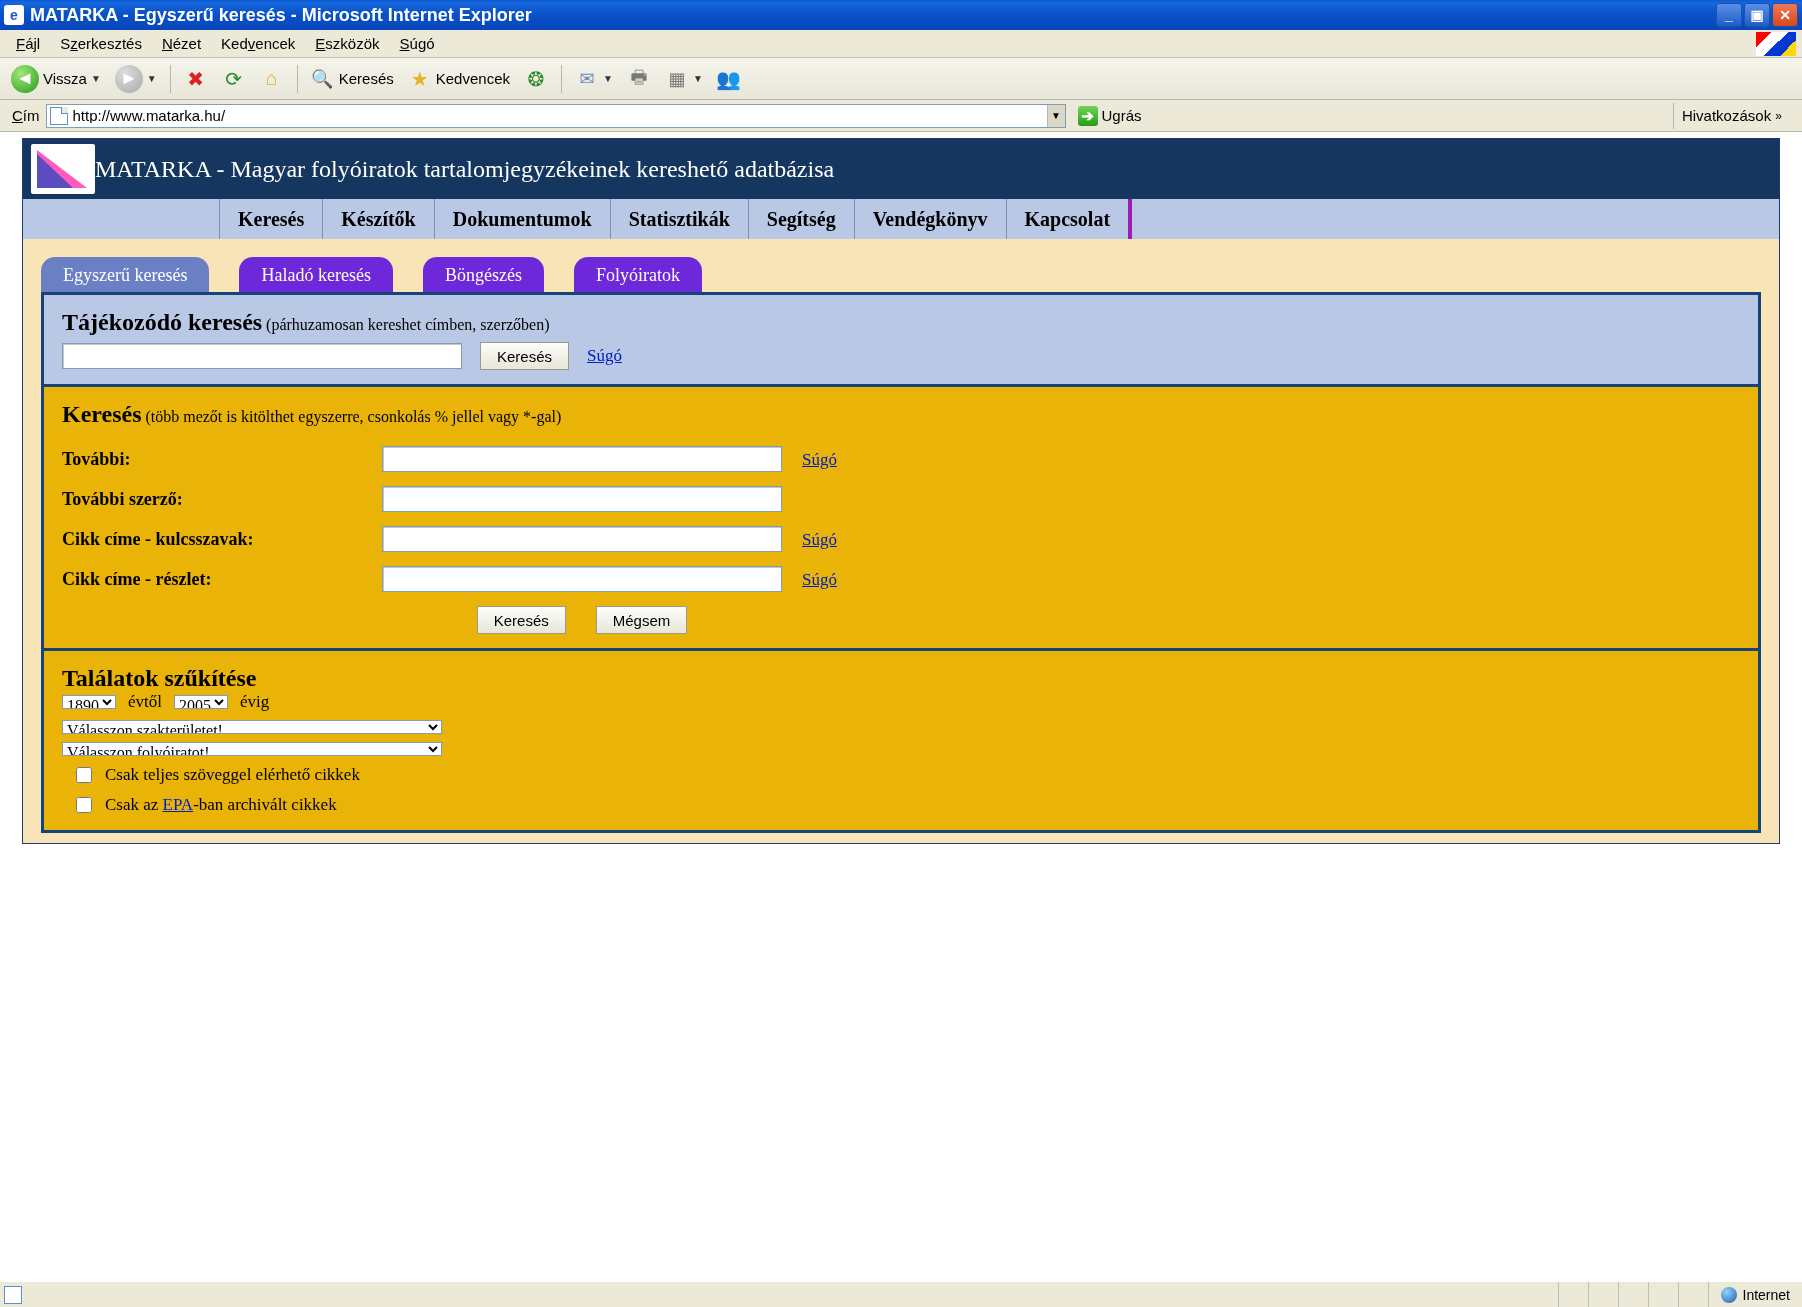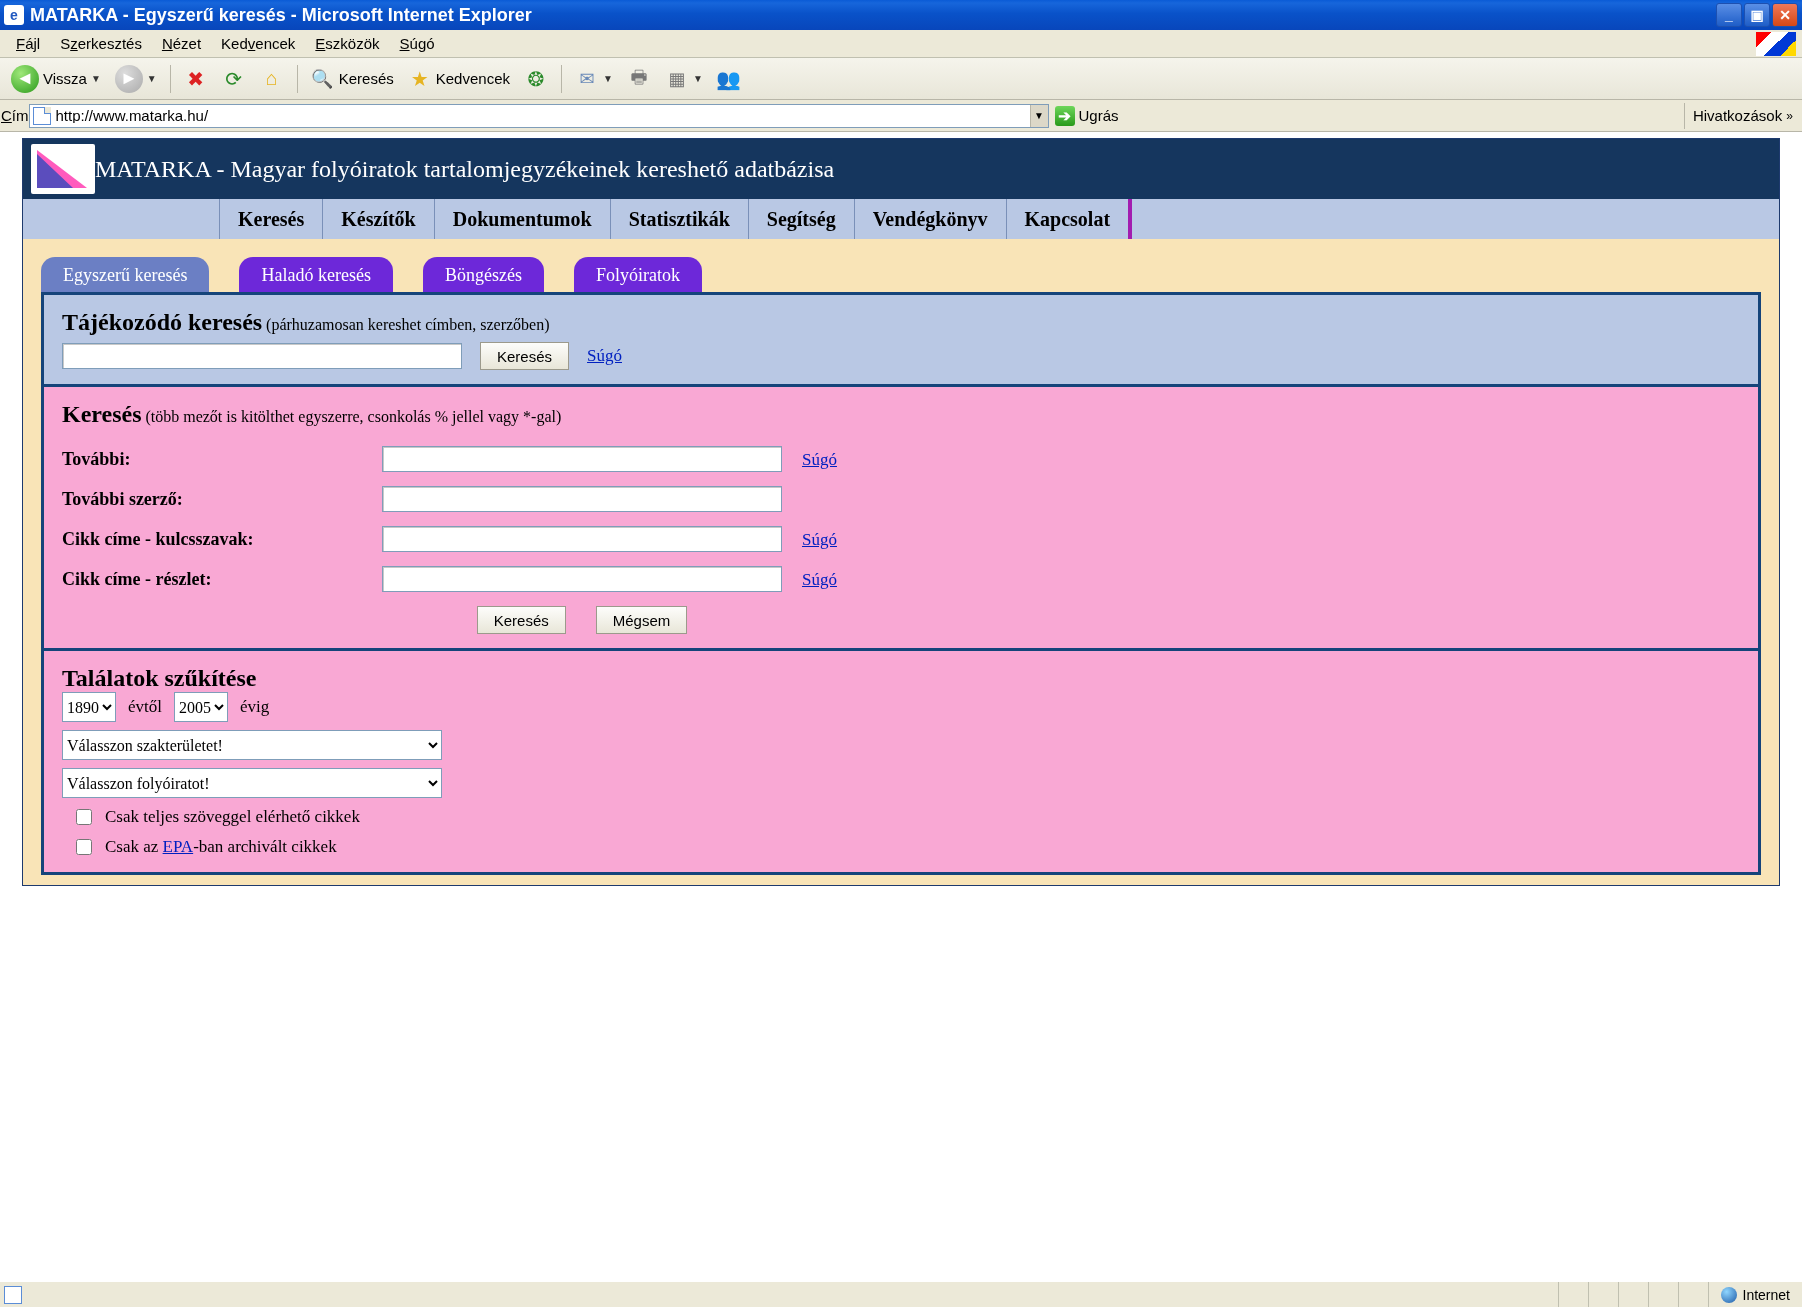--- a/index.html
+++ b/index.html
@@ -58,21 +58,21 @@
   font-size:15px;cursor:default;
 }
 .tbtn .circ{width:28px;height:28px;border-radius:50%;display:flex;align-items:center;justify-content:center;color:#fff;font-size:18px;font-weight:bold;}
 .tbtn .circ.green{background:radial-gradient(circle at 35% 30%,#9fe87a,#2a9a1a);}
 .tbtn .circ.grey{background:radial-gradient(circle at 35% 30%,#ddd,#aaa);}
 .tbtn .drop{font-size:10px;color:#333;}
 .sep{width:1px;height:28px;background:#b8b6a8;margin:0 4px;}
 .ico{width:24px;height:24px;display:inline-flex;align-items:center;justify-content:center;}
 .addrbar{
   height:32px;background:#ece9d8;border-bottom:1px solid #b8b6a8;
-  display:flex;align-items:center;padding:0 1px;font-size:15px;
+  display:flex;align-items:center;padding:0 12px;gap:6px;font-size:15px;
 }
 .addrbar .addrlabel u{text-decoration:underline;}
 .addrbar .addrwrap{flex:0 0 auto;display:flex;align-items:center;border:1px solid #7f9db9;background:#fff;height:24px;width:1020px;}
 .addrbar .addrwrap .docico{width:18px;height:18px;margin:0 3px;background:#fff;border:1px solid #5b8dd6;position:relative;}
 .addrbar .addrwrap .docico::after{content:"";position:absolute;right:-1px;top:-1px;width:6px;height:6px;background:#ece9d8;border-left:1px solid #5b8dd6;border-bottom:1px solid #5b8dd6;}
 .addrbar input.addr{flex:1;border:0;outline:0;height:14px;font-size:15px;padding:0 2px;}
 .addrbar .addrdrop{width:18px;height:22px;background:#dcd8c8;border-left:1px solid #b8b6a8;display:flex;align-items:center;justify-content:center;font-size:10px;}
 .addrbar .gobtn{display:flex;align-items:center;gap:4px;padding:0 6px;height:26px;}
 .addrbar .gobtn .goico{width:20px;height:20px;border-radius:3px;background:linear-gradient(to bottom,#6dd65a,#2a9a1a);color:#fff;display:flex;align-items:center;justify-content:center;font-weight:bold;}
 .addrbar .links{padding:0 8px;border-left:1px solid #b8b6a8;height:26px;display:flex;align-items:center;margin-left:auto;}
@@ -117,21 +117,21 @@
 .page-nav .navitem:last-child{border-right:4px solid #a21caf;}
 .page-body{background:#f9e4b7;padding:18px 18px 10px;}
 .tabs{display:flex;gap:30px;}
 .tab{
   background:#6d28d9;color:#fff;padding:8px 22px 6px;
   border-top-left-radius:14px;border-top-right-radius:14px;
   font-family:Georgia,serif;font-size:18px;cursor:default;
 }
 .tab.active{background:#6b7fc4;}
 .panel{
-  border:3px solid #15447a;background:#f9a8d4;
+  border:3px solid #15447a;background:#eab308;
 }
 .section{border-bottom:3px solid #15447a;padding:14px 18px;}
 .section:last-child{border-bottom:0;}
 .section.blue{background:#b9c8e4;}
 .section h2{margin:0 0 8px;font-family:Georgia,serif;font-size:24px;display:inline;}
 .section .hint{font-family:Georgia,serif;font-size:16px;}
 .row{display:flex;align-items:center;gap:18px;margin-top:6px;}
 input.txt{
   height:26px;border:1px solid #7f9db9;background:#fff;font-size:15px;padding:0 4px;
   box-shadow:inset 1px 1px 0 #c8c8c8;
@@ -141,21 +141,21 @@
   border:1px solid #9c9a8c;font-size:15px;cursor:default;
 }
 a.help{color:#0020c0;font-family:Georgia,serif;font-size:17px;text-decoration:underline;}
 .formgrid{display:grid;grid-template-columns:300px 400px auto;row-gap:14px;column-gap:20px;align-items:center;margin-top:18px;font-family:Georgia,serif;font-size:18px;font-weight:bold;}
 .formgrid input.txt{width:100%;font-weight:normal;}
 .formgrid .helpcell{font-weight:normal;}
 .btnrow{grid-column:2;display:flex;gap:30px;justify-content:center;}
 .filter h2{margin-bottom:6px;}
 .yearrow{display:flex;align-items:center;gap:12px;font-family:Georgia,serif;font-size:17px;margin-bottom:8px;}
 select.sel{
-  height:30px;border:1px solid #7f9db9;background:#fff;font-size:16px;font-family:Georgia,serif;
+  height:14px;border:1px solid #7f9db9;background:#fff;font-size:16px;font-family:Georgia,serif;
 }
 .sel.wide{width:380px;margin-bottom:8px;display:block;}
 .chk-row{display:flex;align-items:center;gap:10px;margin:8px 0 0 10px;font-family:Georgia,serif;font-size:17px;}
 .chk-row input{width:16px;height:16px;}
 
 .statusbar{
   position:absolute;left:0;right:0;bottom:0;height:26px;
   background:#ece9d8;border-top:1px solid #fff;
   display:flex;align-items:center;font-size:14px;
 }

